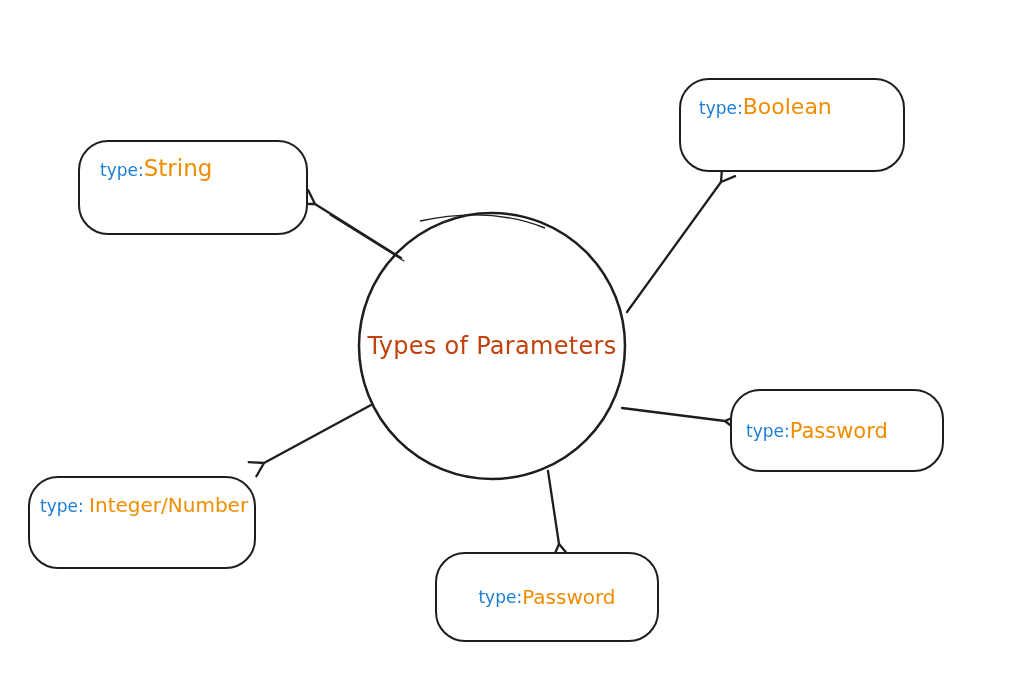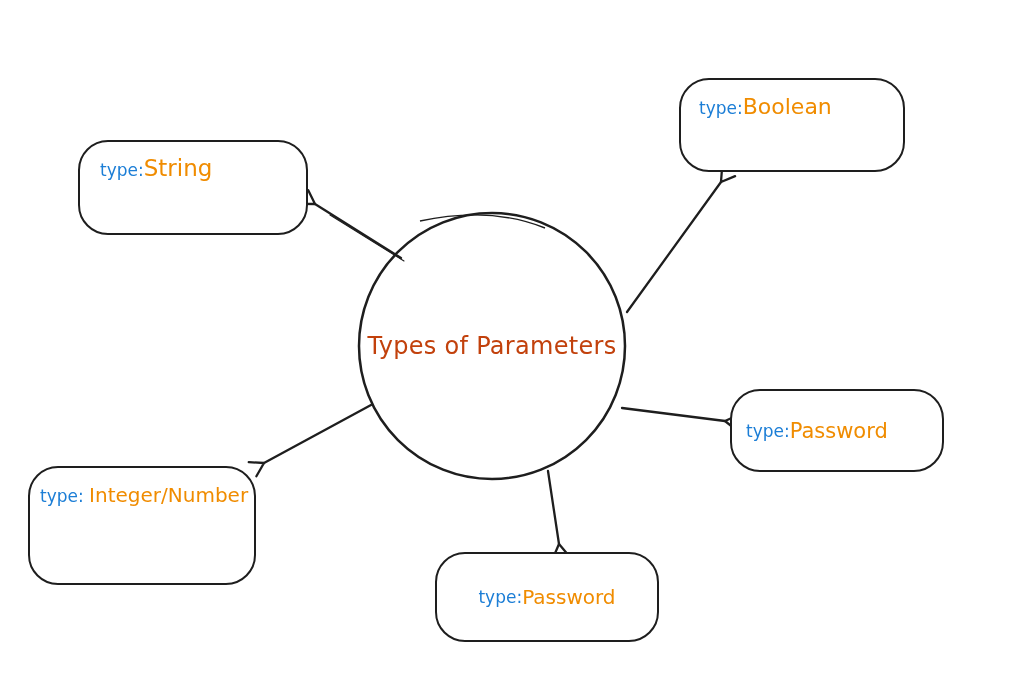--- a/index.html
+++ b/index.html
@@ -73,21 +73,21 @@
   }
   .node-password .value { font-size: 21px; }
 
   .node-multiline {
     left: 435px; top: 552px; width: 224px; height: 90px;
     display: flex; align-items: center; justify-content: center;
   }
   .node-multiline .value { font-size: 20px; }
 
   .node-integer {
-    left: 28px; top: 466px; width: 228px; height: 119px;
+    left: 28px; top: 476px; width: 228px; height: 93px;
     padding: 15px 0 8px 10px;
   }
   .node-integer .value { font-size: 20px; }
 </style>
 </head>
 <body>
 
 <div class="canvas">
 
   <svg class="links-layer" viewBox="0 0 1009 679" xmlns="http://www.w3.org/2000/svg">

